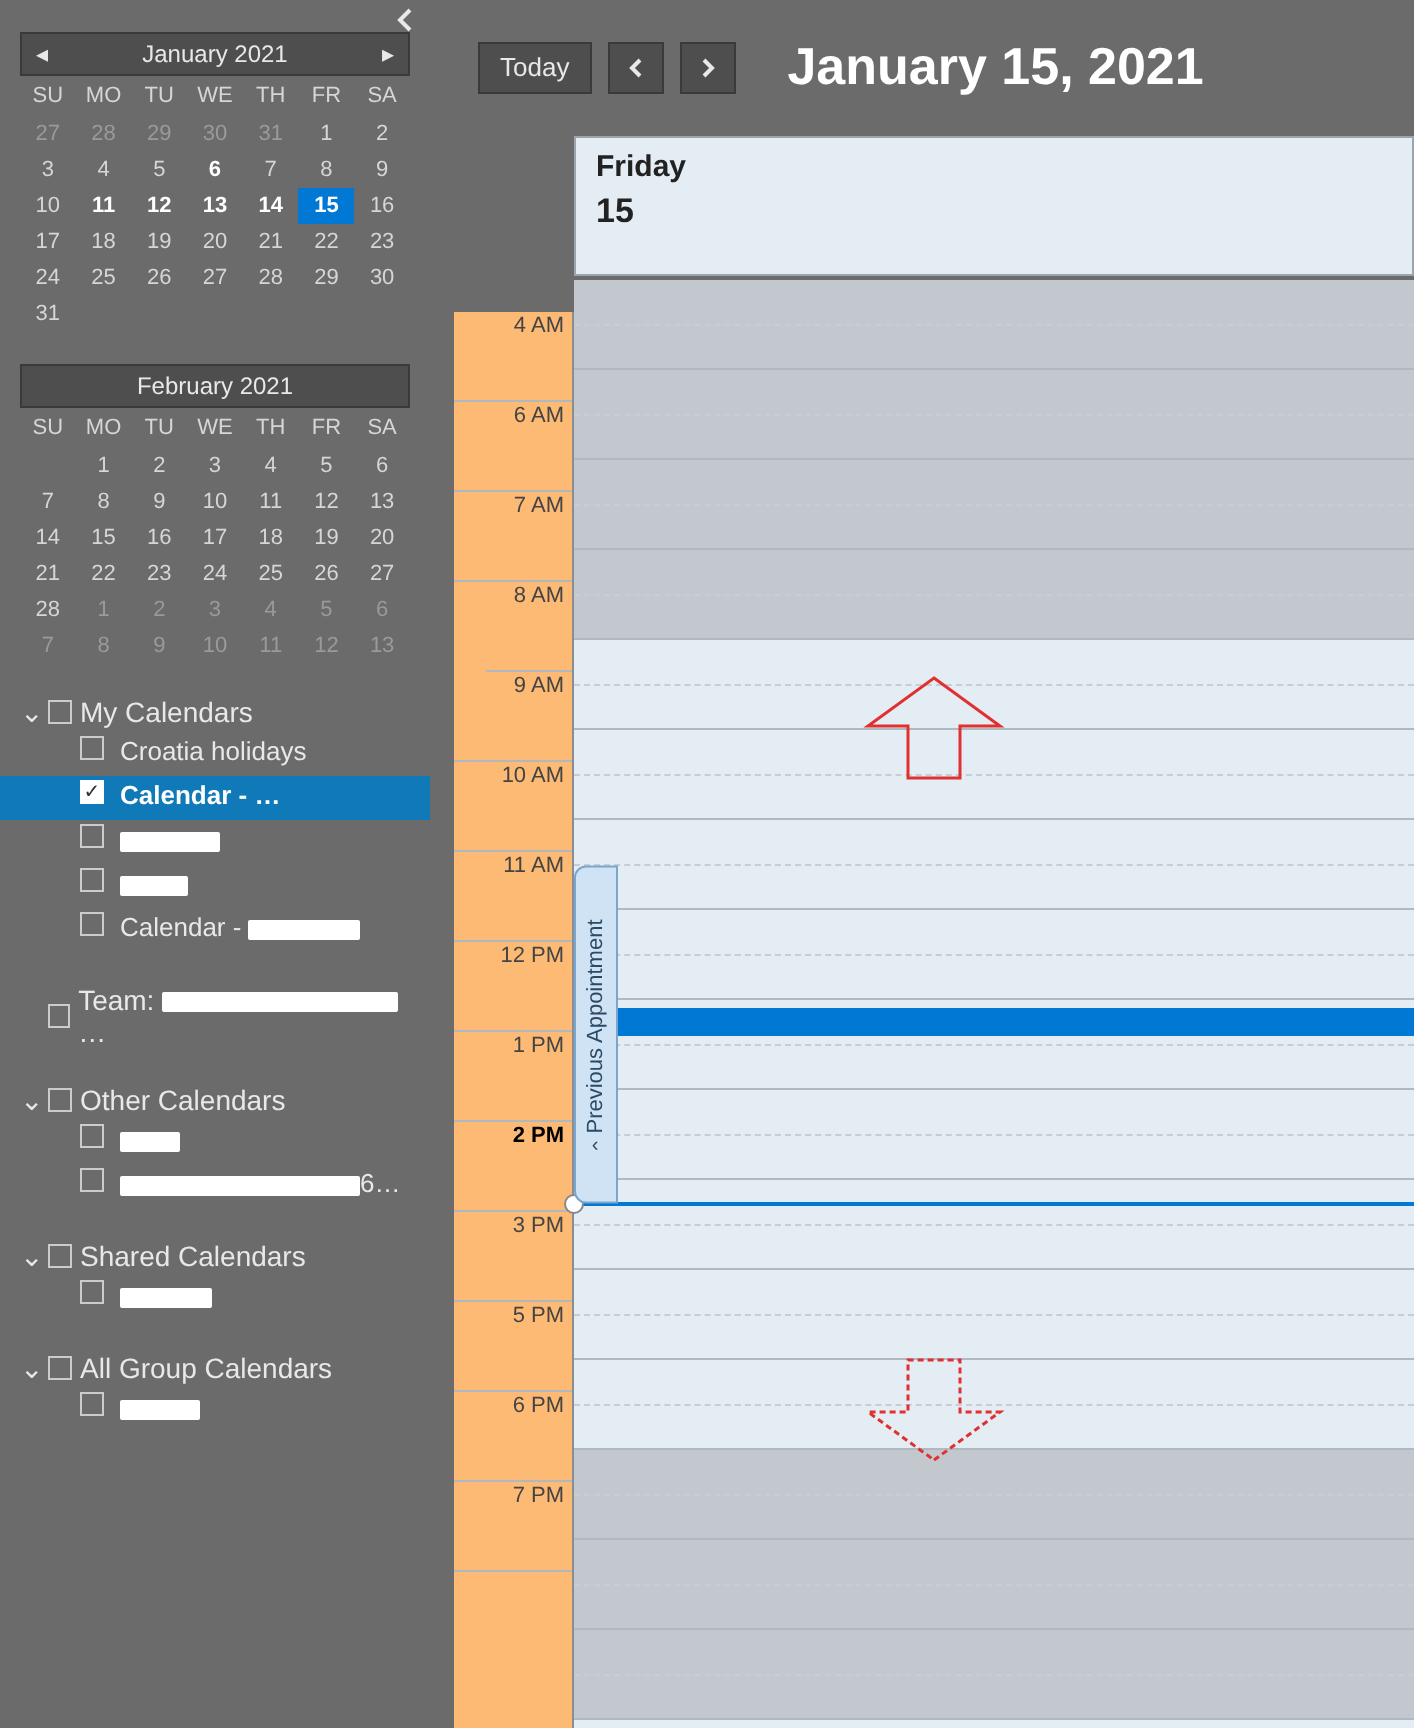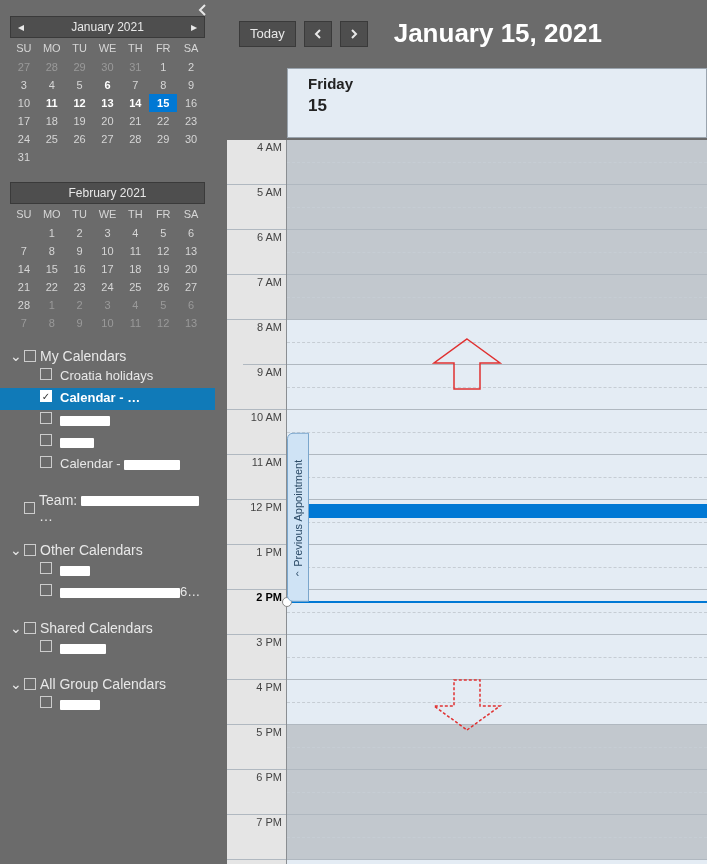--- a/index.html
+++ b/index.html
@@ -35,26 +35,26 @@
 
   
   .main { position: absolute; left: 215px; top: 0; right: 0; height: 864px; background: #6b6b6b; }
   .toolbar { display: flex; align-items: center; gap: 8px; padding: 18px 24px 12px 24px; color: #fff; }
   .btn { background: #4e4e4e; border: 1px solid #3a3a3a; color: #e8e8e8; font-size: 13px; height: 26px; display: flex; align-items: center; justify-content: center; cursor: pointer; }
   .btn.today { padding: 0 10px; }
   .btn.nav   { width: 28px; }
   .date-title { font-size: 26px; font-weight: 600; margin-left: 18px; }
 
   .day-view { position: absolute; left: 12px; right: 0; top: 68px; bottom: 0; background: #6b6b6b; }
-  .day-header { position: absolute; left: 60px; right: 0; top: 0; height: 70px; background: #e4ecf4; border: 1px solid #9aa4ae; padding: 6px 20px; }
+  .day-header { position: absolute; left: 60px; right: 0; top: 0; height: 70px; background: #e4ecf4; border: 1px solid #9aa4ae; padding: 6px 10px; }
   .day-header .dow { font-weight: 700; font-size: 15px; color: #222; }
   .day-header .dom { font-weight: 700; font-size: 17px; color: #222; margin-top: 4px; }
 
   .grid-wrap { position: absolute; left: 0; right: 0; top: 72px; bottom: 0; overflow: hidden; }
-  .time-col { position: absolute; left: 0; top: 0; width: 60px; bottom: 0; background: #e5e5e5; border-right: 1px solid #8a8e92; }
+  .time-col { position: absolute; left: 0; top: 16px; width: 60px; bottom: 0; background: #fdba74; border-right: 1px solid #8a8e92; }
   .slot-col { position: absolute; left: 60px; right: 0; top: 0; bottom: 0; background: #e4ecf4; }
   .hour { position: relative; height: 45px; border-bottom: 1px solid #b0b8c0; }
   .hour .half { position: absolute; left:0; right:0; top:50%; border-top:1px dashed #c6cdd4; }
   .hour.non-work { background: #c2c8ce; }
   .tlabel { position: absolute; right: 4px; top: 1px; font-size: 11px; color: #444; }
   .tlabel.bold { font-weight: 700; color:#000;}
   .now-line { position: absolute; left:60px; right:0; height:2px; background:#0078d4; }
   .now-dot  { position: absolute; width:10px; height:10px; border-radius:50%; background:#fff; border:1px solid #888; }
   .busy-block { position: absolute; left:60px; right:0; height:14px; background:#0078d4; }
 
@@ -290,23 +290,20 @@
       <div class="dow">Friday</div>
       <div class="dom">15</div>
     </div>
 
     <div class="grid-wrap">
       <div class="time-col" id="time-col">
           <div class="hour" style="height: 45px;">
             <div class="tlabel">4 AM</div>
           </div>
           <div class="hour" style="height: 45px;">
-            <div class="tlabel">5 AM</div>
-          </div>
-          <div class="hour" style="height: 45px;">
             <div class="tlabel">6 AM</div>
           </div>
           <div class="hour" style="height: 45px;">
             <div class="tlabel">7 AM</div>
           </div>
           <div class="hour" style="height: 45px; margin-left: 16px;">
             <div class="tlabel">8 AM</div>
           </div>
           <div class="hour" style="height: 45px;">
             <div class="tlabel">9 AM</div>
@@ -321,23 +318,20 @@
             <div class="tlabel">12 PM</div>
           </div>
           <div class="hour" style="height: 45px;">
             <div class="tlabel">1 PM</div>
           </div>
           <div class="hour" style="height: 45px;">
             <div class="tlabel bold">2 PM</div>
           </div>
           <div class="hour" style="height: 45px;">
             <div class="tlabel">3 PM</div>
-          </div>
-          <div class="hour" style="height: 45px;">
-            <div class="tlabel">4 PM</div>
           </div>
           <div class="hour" style="height: 45px;">
             <div class="tlabel">5 PM</div>
           </div>
           <div class="hour" style="height: 45px;">
             <div class="tlabel">6 PM</div>
           </div>
           <div class="hour" style="height: 45px;">
             <div class="tlabel">7 PM</div>
           </div>

